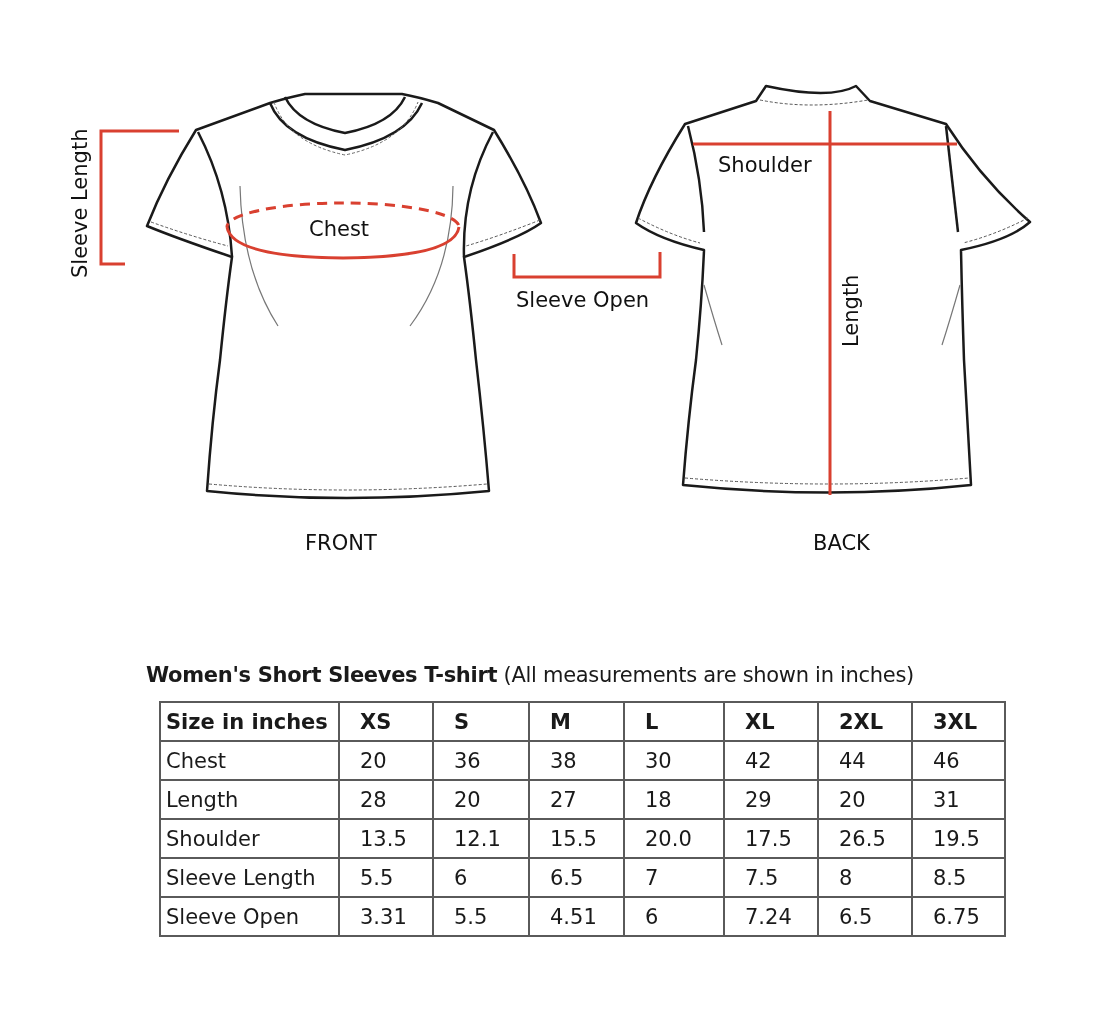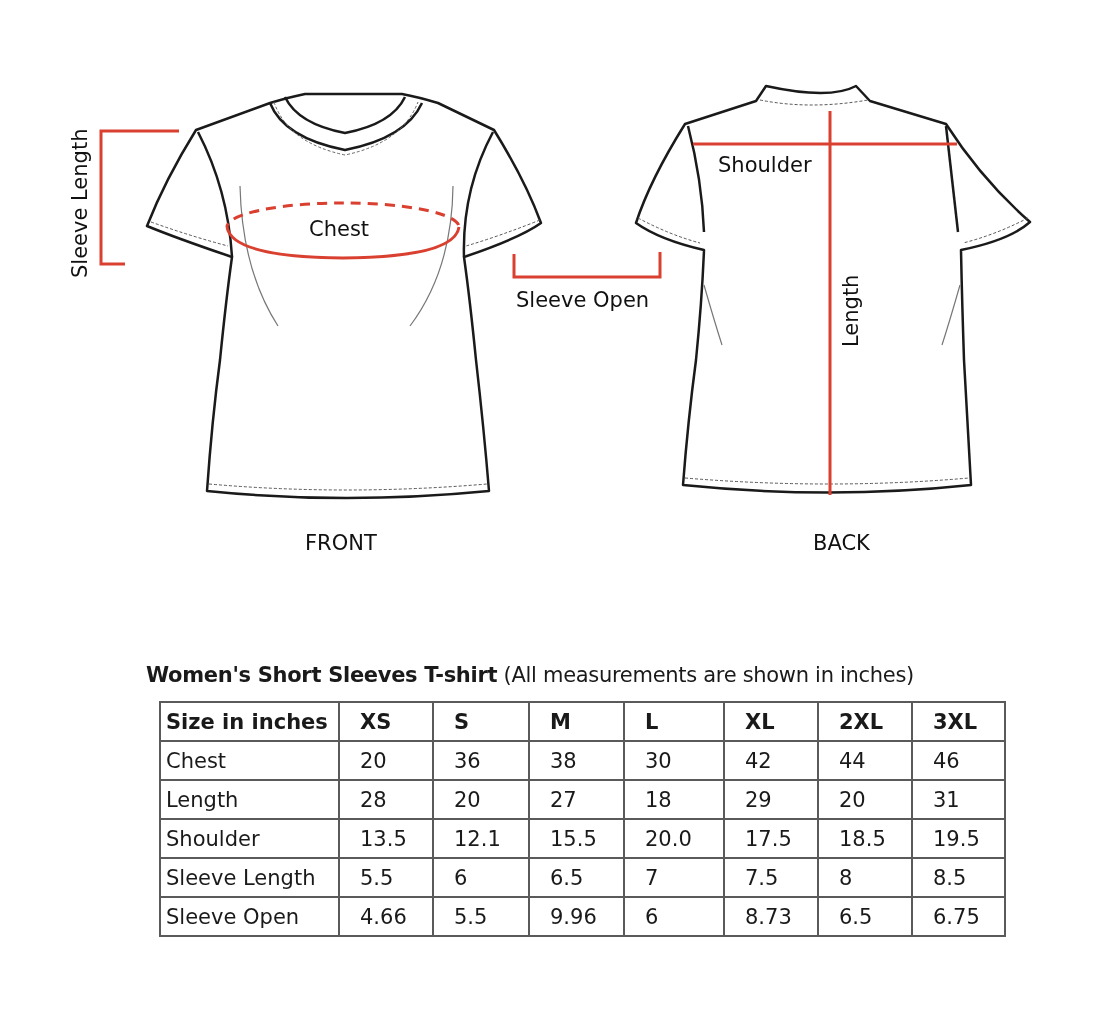--- a/index.html
+++ b/index.html
@@ -121,37 +121,37 @@
       <td>20</td>
       <td>31</td>
     </tr>
     <tr>
       <td class="rowhead">Shoulder</td>
       <td>13.5</td>
       <td>12.1</td>
       <td>15.5</td>
       <td>20.0</td>
       <td>17.5</td>
-      <td>18.5</td>
+      <td>26.5</td>
       <td>19.5</td>
     </tr>
     <tr>
       <td class="rowhead">Sleeve Length</td>
       <td>5.5</td>
       <td>6</td>
       <td>6.5</td>
       <td>7</td>
       <td>7.5</td>
       <td>8</td>
       <td>8.5</td>
     </tr>
     <tr>
       <td class="rowhead">Sleeve Open</td>
-      <td>4.66</td>
+      <td>3.31</td>
       <td>5.5</td>
-      <td>9.96</td>
+      <td>4.51</td>
       <td>6</td>
-      <td>8.73</td>
+      <td>7.24</td>
       <td>6.5</td>
       <td>6.75</td>
     </tr>
   </tbody>
 </table>
 
 </body></html>

